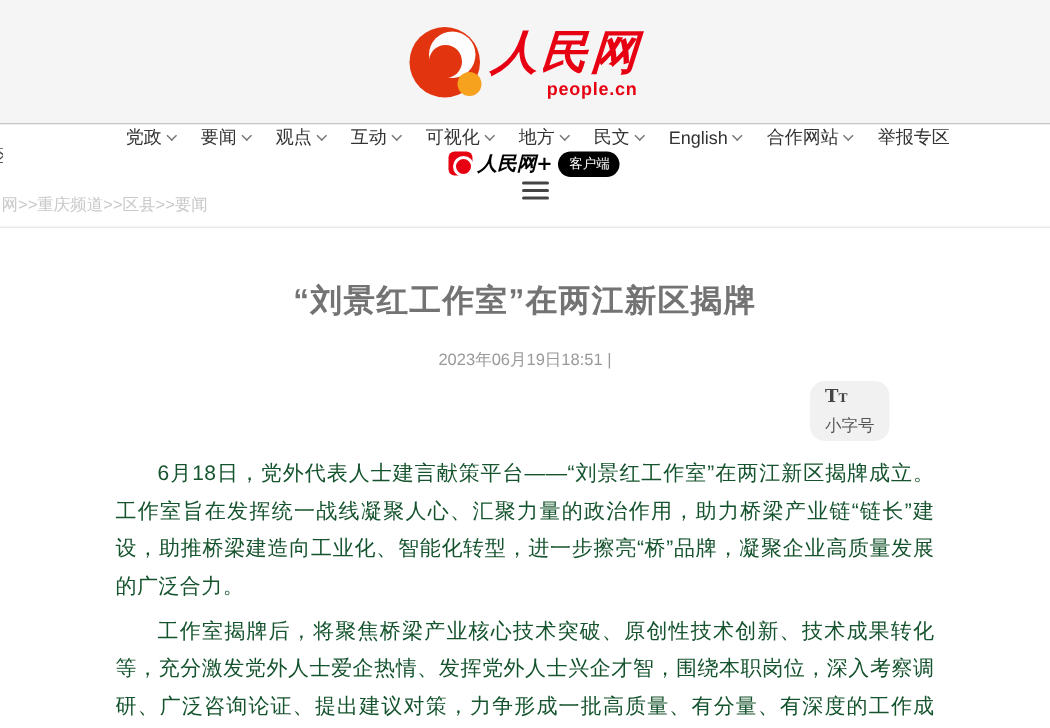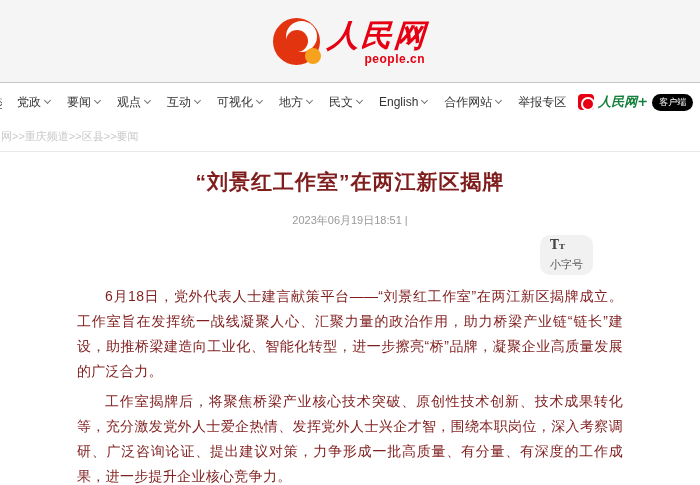--- a/index.html
+++ b/index.html
@@ -20,58 +20,58 @@
     border-radius:50%; background:#e2340f; }
   .logo-text { display:flex; flex-direction:column; align-items:flex-end; }
   .logo-cn { color:#e60012; font-size:31px; font-weight:bold; font-style:italic;
     font-family:"DejaVu Serif","Liberation Serif",serif; letter-spacing:2px; line-height:34px;
     transform:skewX(-4deg); }
   .logo-en { color:#e60012; font-size:12px; font-weight:bold; letter-spacing:.5px;
     line-height:16px; margin-top:-1px; padding-right:2px; }
 
   
   .navbar { height:38px; background:#fff; display:flex; align-items:center;
-    font-size:12px; color:#333; position:relative; }
+    font-size:12px; color:#333; position:relative;flex-direction:column; }
   .nav-frag { position:absolute; left:-4px; top:13px; color:#555; font-size:12px; width:6px;
     overflow:hidden; }
   .nav-items { display:flex; align-items:center; gap:17px; margin-left:17px; }
   .nav-item { display:flex; align-items:center; cursor:pointer; white-space:nowrap; }
   .chev { display:inline-block; width:5px; height:5px; border-right:1px solid #777;
     border-bottom:1px solid #777; transform:rotate(45deg); margin-left:4px; margin-top:-3px; }
   .badge-group { display:flex; align-items:center; margin-left:12px; gap:4px; }
   .app-icon { width:16px; height:16px; background:#e60012; border-radius:4px; position:relative; }
   .app-icon::before { content:""; position:absolute; top:3px; left:3px; width:10px; height:10px;
     border-radius:50%; border:2px solid #fff; }
-  .app-brand { color:#15803d; font-style:italic; font-weight:bold; font-size:13px;
+  .app-brand { color:#000000; font-style:italic; font-weight:bold; font-size:13px;
     font-family:"DejaVu Serif","Liberation Serif",serif; white-space:nowrap;text-align:right; }
   .app-pill { background:#000000; color:#fff; font-size:9px; border-radius:9px;
     padding:2px 7px; white-space:nowrap; }
   .hamburger { width:18px; margin-left:14px; cursor:pointer; }
   .hamburger i { display:block; height:2px; background:#444; margin:3px 0; border-radius:1px; }
 
   
   .breadcrumb { padding:8px 12px 7px 1px; font-size:11px; color:#c9c9c9;
     border-bottom:1px solid #e9e9e9; white-space:nowrap; }
   .breadcrumb span { color:#c9c9c9; }
   .crumb { cursor:pointer; }
 
   
   .article { width:546px; margin:0 auto; }
-  .article-title { text-align:center; font-size:21px; color:#7f1d1d; font-weight:700;
-    letter-spacing:1px; margin-top:16px; line-height:28px; }
+  .article-title { text-align:center; font-size:21px; color:#737373; font-weight:700;
+    letter-spacing:1px; margin-top:35px; line-height:28px; }
   .article-date { text-align:center; font-size:11px; color:#999; margin-top:17px; }
   .font-toolbar { display:flex; justify-content:flex-end; padding-right:30px; margin-top:7px; }
   .font-size-pill { background:#f1f1f1; border-radius:10px; padding:3px 10px; display:flex;
     align-items:baseline; gap:5px; color:#555; cursor:pointer;flex-direction:column; }
   .tt-icon { font-family:"DejaVu Serif","Liberation Serif",serif; font-weight:bold; color:#444;
     font-size:12px; }
   .tt-icon .small-t { font-size:8px; }
   .pill-label { font-size:11px; }
   .article-body { margin-top:9px; }
-  .article-body p { font-size:14px; color:#7f1d1d; line-height:25px; text-indent:2em;
+  .article-body p { font-size:14px; color:#14532d; line-height:25px; text-indent:2em;
     text-align:justify; margin-bottom:5px; letter-spacing:.3px; }
 </style>
 </head>
 <body>
 
 <div class="header-band">
   <div class="logo">
     <div class="logo-icon">
       <span class="accent"></span>
     </div>

